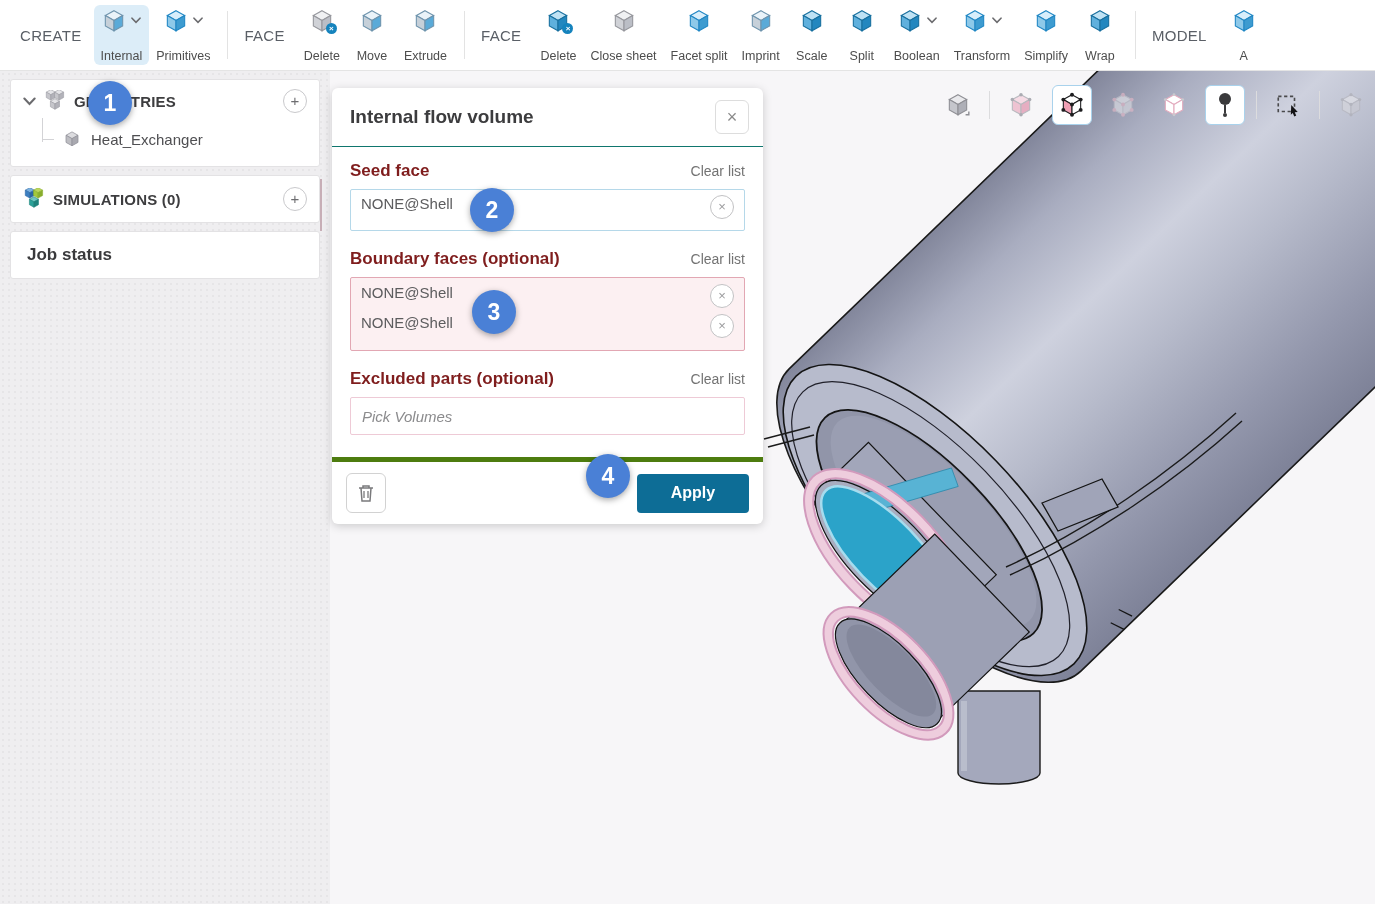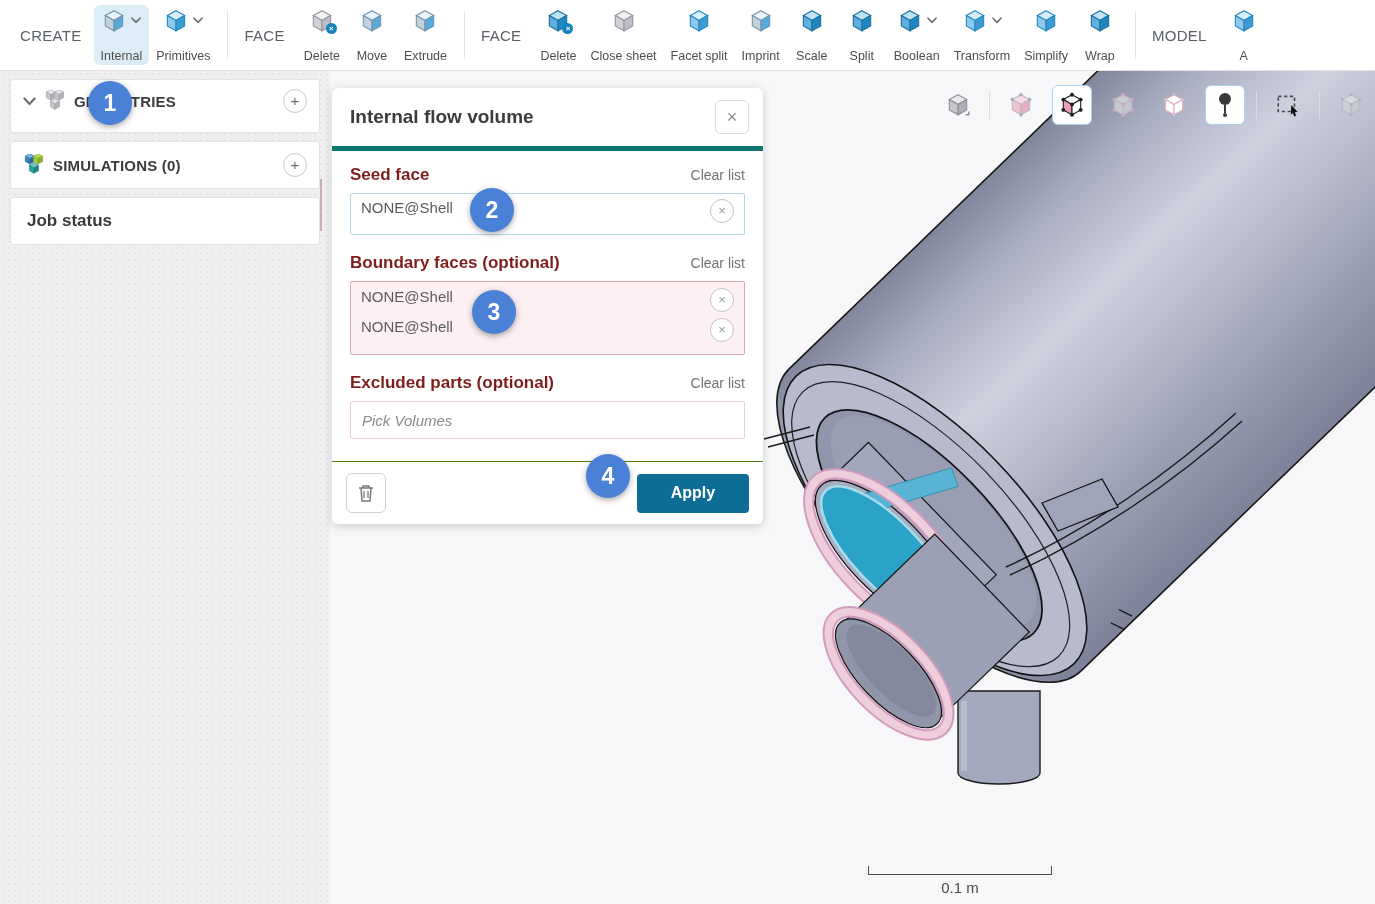--- a/index.html
+++ b/index.html
@@ -47,41 +47,41 @@
   .trow.selected { background:#d9ecf7; }
   .simhead { padding:11px 12px; }
   .jobcard { padding:13px 16px; font-size:17px; font-weight:bold; color:#3a3a3c; }
   .grip { position:absolute; right:3px; top:108px; width:7px; height:26px; cursor:col-resize; }
   .grip i { display:block; width:2px; height:26px; background:#c7aeb6; float:left; margin-right:2px; }
 
   
   .dialog { position:absolute; left:332px; top:88px; width:431px; background:#fff;
     border-radius:6px; box-shadow:0 2px 10px rgba(0,0,0,.18); z-index:40; }
   .dlg-head { display:flex; align-items:center; justify-content:space-between;
-    padding:12px 14px 12px 18px; border-bottom:5px solid #0f766e; }
+    padding:12px 14px 12px 18px; border-bottom:1px solid #0f766e; }
   .dlg-title { font-size:19px; font-weight:bold; color:#3c3c3e; }
   .dlg-close { width:34px; height:34px; border:1px solid #ddd; border-radius:6px; background:#fff;
     color:#8a8a8a; font-size:18px; line-height:32px; text-align:center; cursor:pointer; }
   .dlg-body { padding:14px 18px 4px; }
   .sect { margin-bottom:18px; }
   .sect-head { display:flex; justify-content:space-between; align-items:baseline; margin-bottom:8px; }
   .sect-label { font-size:17px; font-weight:bold; color:#7f1d1d; }
   .clearlink { font-size:14px; color:#737373; cursor:pointer; }
   .pickrow { display:flex; align-items:flex-start; justify-content:space-between; height:30px;
     font-size:15px; color:#5c5c5e; }
   .xcirc { width:24px; height:24px; border:1px solid #c2c2c4; border-radius:50%; background:#fff;
     color:#9a9a9c; font-size:13px; line-height:22px; text-align:center; cursor:pointer; flex:none; }
   .seedbox { border:1px solid #b5d8e9; border-radius:2px; padding:5px 10px; }
   .boundbox { border:1px solid #e2a7b3; background:#fcf0f2; border-radius:2px; padding:6px 10px; }
   .excl input { width:100%; height:38px; border:1px solid #eecad6; border-radius:2px;
     padding:0 11px; font-size:15px; font-style:italic; color:#6a6a6c; background:#fff;
     font-family:"Liberation Sans", sans-serif; outline:none; }
   .excl input::placeholder { color:#8b8b8d; font-style:italic; }
   .dlg-foot { display:flex; align-items:center; justify-content:space-between;
-    border-top:1px solid #4d7c0f; padding:11px 14px; }
+    border-top:5px solid #4d7c0f; padding:11px 14px; }
   .trashbtn { width:40px; height:40px; border:1px solid #d2d2d2; border-radius:6px; background:#fff; cursor:pointer;
     display:flex; align-items:center; justify-content:center; }
   .applybtn { min-width:112px; height:39px; background:#0d6d96; border:none; border-radius:4px;
     color:#fff; font-size:16px; font-weight:bold; cursor:pointer; font-family:"Liberation Sans", sans-serif; }
 
   
   .badge { position:absolute; width:44px; height:44px; border-radius:50%; background:#4a80d6;
     color:#fff; font-size:23px; font-weight:bold; text-align:center; line-height:44px;
     box-shadow:0 2px 6px rgba(0,0,0,.35); z-index:50; }
 
@@ -462,24 +462,20 @@
           </g>
         <circle cx="12" cy="2.5" r="1.5" fill="#a9a9b0"></circle>
           <circle cx="20" cy="7" r="1.5" fill="#a9a9b0"></circle>
           <circle cx="4" cy="7" r="1.5" fill="#a9a9b0"></circle>
           <circle cx="12" cy="11.5" r="1.5" fill="#a9a9b0"></circle>
           <circle cx="12" cy="21" r="1.5" fill="#a9a9b0"></circle>
         </svg>
     </div>
   </div>
 
-  <div class="scalebar">
-    <div class="bar"></div>
-    <div class="txt">0.1 m</div>
-  </div>
 </div>
 
 <div class="leftpanel">
   <div class="card">
     <div class="card-head">
       <svg class="chev" style="width:13px;height:9px" viewBox="0 0 10 7">
           <use href="#chevSym"></use>
         </svg>
       <svg width="22" height="22" viewBox="0 0 24 24">
         <g style="--t:#e4e4e7;--l:#c6c6cb;--r:#b2b2b9;--s:#9a9aa1" transform="translate(0 -2) scale(0.62)">
@@ -490,20 +486,29 @@
           </g>
         <g style="--t:#e4e4e7;--l:#c6c6cb;--r:#b2b2b9;--s:#9a9aa1" transform="translate(9 -2) scale(0.62)">
             <use href="#cubeSym"></use>
           </g>
       </svg>
       <span class="card-title">GEOMETRIES</span>
       <span class="plusbtn">+</span>
     </div>
     <div class="treewrap">
       <span class="treeline"></span>
+      <div class="trow">
+        <span class="stub"></span>
+        <svg width="18" height="18" viewBox="0 0 24 24">
+          <g style="--t:#dcdcdf;--l:#bdbdc2;--r:#a9a9b0;--s:#92929a">
+              <use href="#cubeSym"></use>
+            </g>
+          </svg>
+        <span>Heat_Exchanger</span>
+      </div>
     </div>
   </div>
 
   <div class="card">
     <div class="card-head simhead">
       <svg width="22" height="22" viewBox="0 0 24 24">
         <g style="--t:#7db2e0;--l:#3c7fc0;--r:#2a67a4;--s:#2a67a4" transform="translate(0 -2) scale(0.62)">
             <use href="#cubeSym"></use>
           </g>
         <g style="--t:#bcd65c;--l:#a3c93c;--r:#88ad2c;--s:#88ad2c" transform="translate(9 -2) scale(0.62)">

